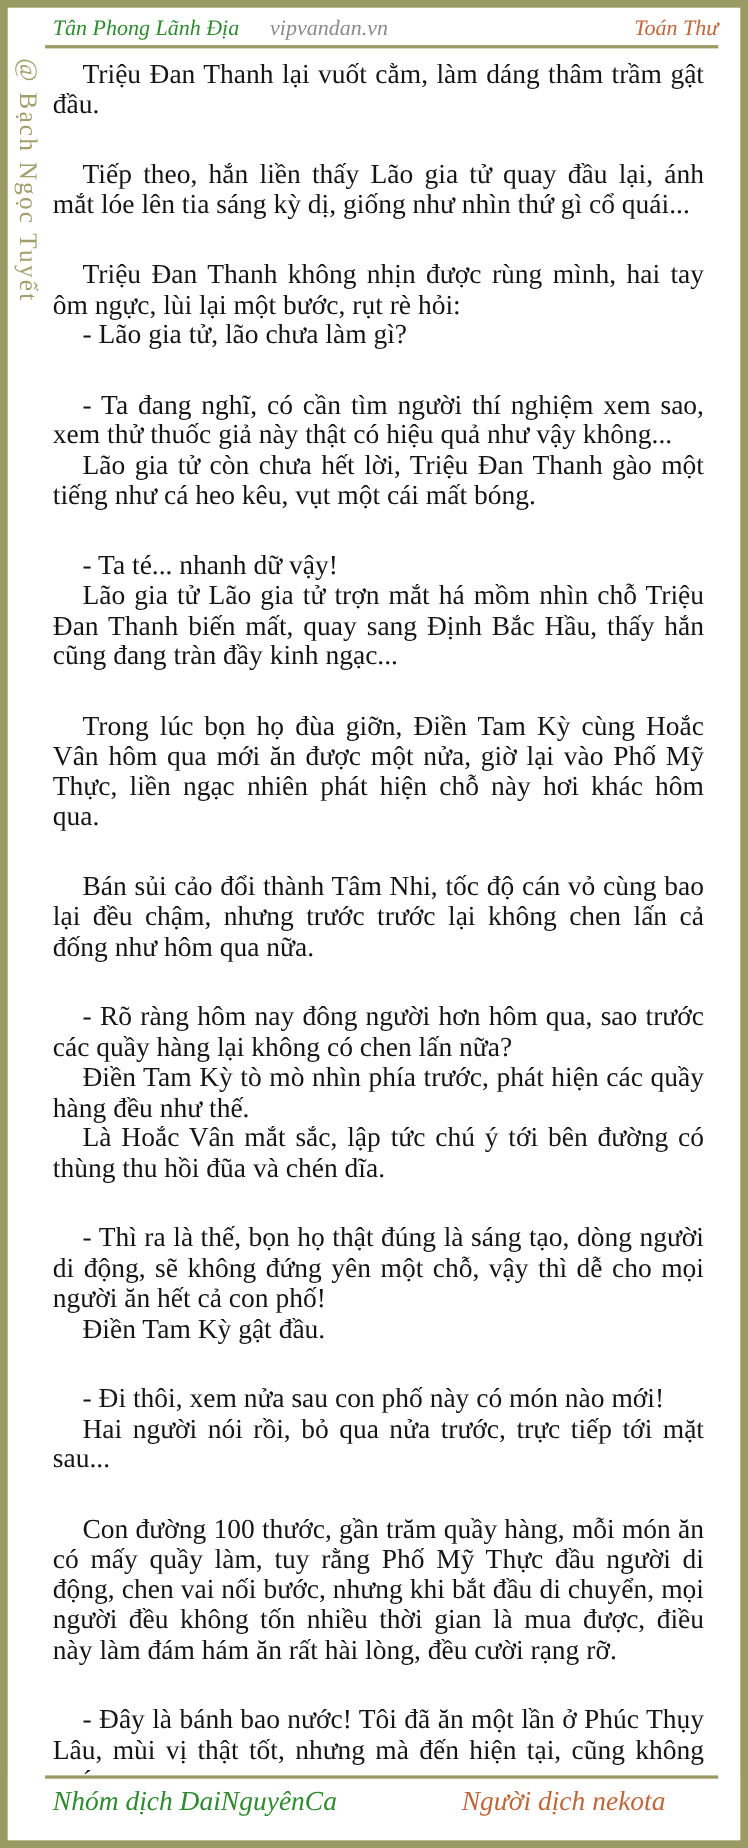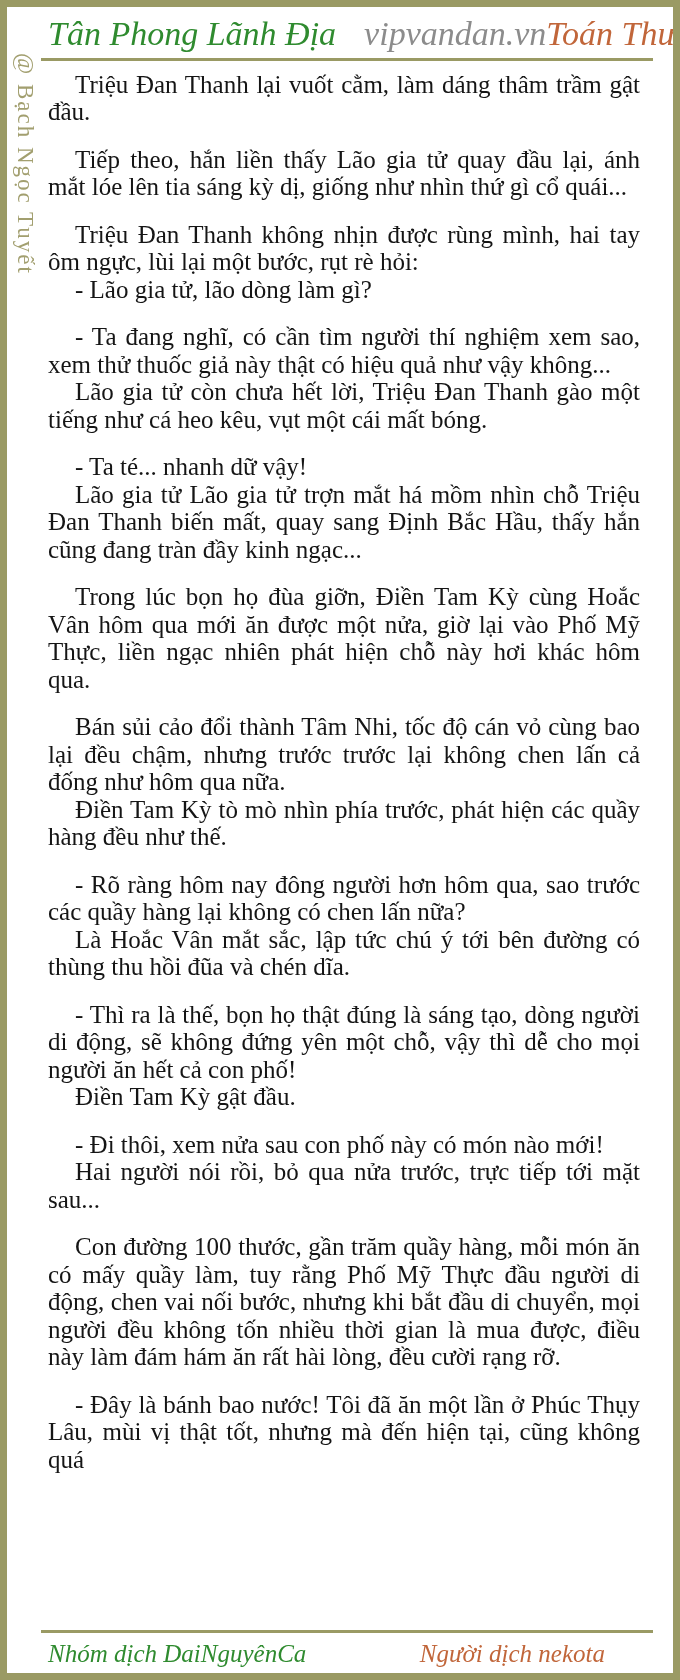--- a/index.html
+++ b/index.html
@@ -19,23 +19,23 @@
     height: 1680px;
     border: 7px solid var(--c-border);
     background: var(--c-bg);
     overflow: hidden;
     font-family: "Liberation Serif", "DejaVu Serif", serif;
   }
   
   .header {
     display: flex;
     align-items: baseline;
-    padding: 7px 38px 0 41px;
+    padding: 7px 20px 0 41px;
     font-style: italic;
-    font-size: 34px;
+    font-size: 20px;
     line-height: 1.2;
     white-space: nowrap;
   }
   .book-title { color: var(--c-green); }
   .site { color: var(--c-gray); margin-left: 28px; }
   .chapter { color: var(--c-orange); margin-left: auto; }
   .header-rule {
     border-top: 3px solid var(--c-border);
     margin: 3px 20px 0 34px;
   }
@@ -52,27 +52,27 @@
   }
   
   .content {
     padding: 10px 33px 0 41px;
     font-size: 25px;
     line-height: 27.5px;
     text-align: justify;
     color: var(--c-text);
   }
   .content p { margin: 0; text-indent: 27px; }
-  .content p.gap { margin-top: 20px; }
+  .content p.gap { margin-top: 36px; }
   
   .footer {
     position: absolute;
     left: 0; right: 0; bottom: 0;
     background: var(--c-bg);
-    padding-bottom: 4px;
+    padding-bottom: 20px;
   }
   .footer-rule {
     border-top: 3px solid var(--c-border);
     margin: 0 20px 6px 34px;
   }
   .footer-row {
     display: flex;
     justify-content: space-between;
     align-items: baseline;
     padding: 0 68px 0 41px;
@@ -94,29 +94,29 @@
     <span class="chapter">Toán Thư</span>
   </div>
   <div class="header-rule"></div>
 
   <div class="watermark">@ Bạch Ngọc Tuyết</div>
 
   <div class="content">
       <p class="para">Triệu Đan Thanh lại vuốt cằm, làm dáng thâm trầm gật đầu.</p>
       <p class="para gap">Tiếp theo, hắn liền thấy Lão gia tử quay đầu lại, ánh mắt lóe lên tia sáng kỳ dị, giống như nhìn thứ gì cổ quái...</p>
       <p class="para gap">Triệu Đan Thanh không nhịn được rùng mình, hai tay ôm ngực, lùi lại một bước, rụt rè hỏi:</p>
-      <p class="para">- Lão gia tử, lão dòng làm gì?</p>
+      <p class="para">- Lão gia tử, lão chưa làm gì?</p>
       <p class="para gap">- Ta đang nghĩ, có cần tìm người thí nghiệm xem sao, xem thử thuốc giả này thật có hiệu quả như vậy không...</p>
       <p class="para">Lão gia tử còn chưa hết lời, Triệu Đan Thanh gào một tiếng như cá heo kêu, vụt một cái mất bóng.</p>
       <p class="para gap">- Ta té... nhanh dữ vậy!</p>
       <p class="para">Lão gia tử Lão gia tử trợn mắt há mồm nhìn chỗ Triệu Đan Thanh biến mất, quay sang Định Bắc Hầu, thấy hắn cũng đang tràn đầy kinh ngạc...</p>
       <p class="para gap">Trong lúc bọn họ đùa giỡn, Điền Tam Kỳ cùng Hoắc Vân hôm qua mới ăn được một nửa, giờ lại vào Phố Mỹ Thực, liền ngạc nhiên phát hiện chỗ này hơi khác hôm qua.</p>
       <p class="para gap">Bán sủi cảo đổi thành Tâm Nhi, tốc độ cán vỏ cùng bao lại đều chậm, nhưng trước trước lại không chen lấn cả đống như hôm qua nữa.</p>
+      <p class="para gap">- Rõ ràng hôm nay đông người hơn hôm qua, sao trước các quầy hàng lại không có chen lấn nữa?</p>
       <p class="para">Điền Tam Kỳ tò mò nhìn phía trước, phát hiện các quầy hàng đều như thế.</p>
-      <p class="para gap">- Rõ ràng hôm nay đông người hơn hôm qua, sao trước các quầy hàng lại không có chen lấn nữa?</p>
       <p class="para">Là Hoắc Vân mắt sắc, lập tức chú ý tới bên đường có thùng thu hồi đũa và chén dĩa.</p>
       <p class="para gap">- Thì ra là thế, bọn họ thật đúng là sáng tạo, dòng người di động, sẽ không đứng yên một chỗ, vậy thì dễ cho mọi người ăn hết cả con phố!</p>
       <p class="para">Điền Tam Kỳ gật đầu.</p>
       <p class="para gap">- Đi thôi, xem nửa sau con phố này có món nào mới!</p>
       <p class="para">Hai người nói rồi, bỏ qua nửa trước, trực tiếp tới mặt sau...</p>
       <p class="para gap">Con đường 100 thước, gần trăm quầy hàng, mỗi món ăn có mấy quầy làm, tuy rằng Phố Mỹ Thực đầu người di động, chen vai nối bước, nhưng khi bắt đầu di chuyển, mọi người đều không tốn nhiều thời gian là mua được, điều này làm đám hám ăn rất hài lòng, đều cười rạng rỡ.</p>
       <p class="para gap">- Đây là bánh bao nước! Tôi đã ăn một lần ở Phúc Thụy Lâu, mùi vị thật tốt, nhưng mà đến hiện tại, cũng không quá</p>
     </div>
 
   <div class="footer">

